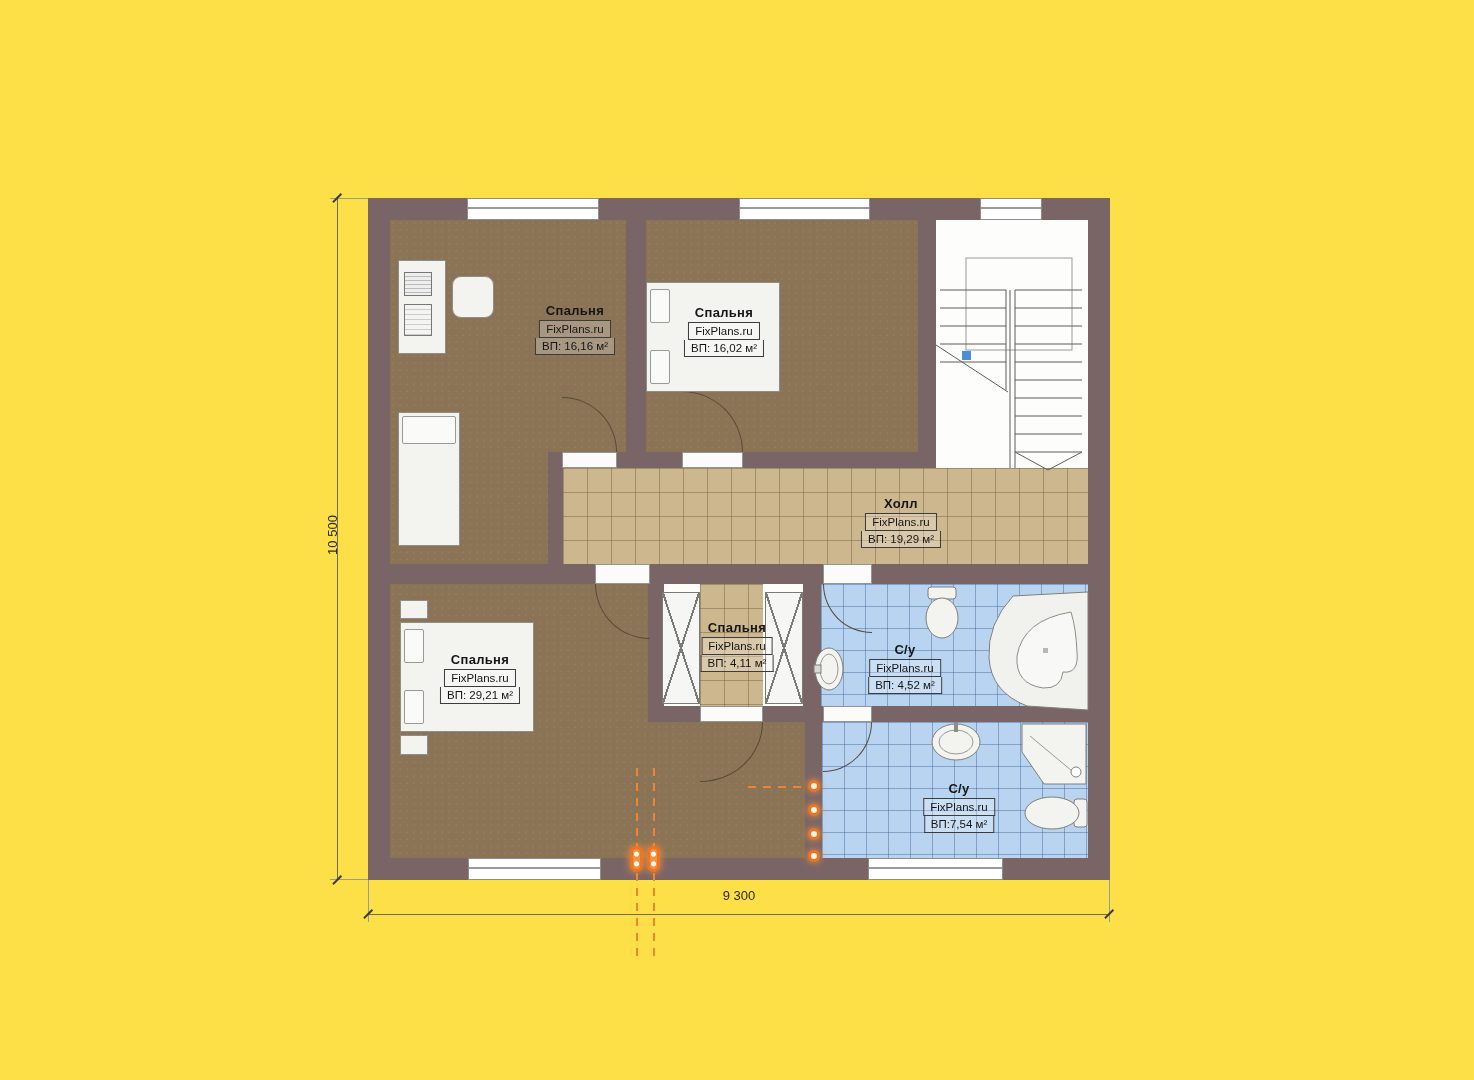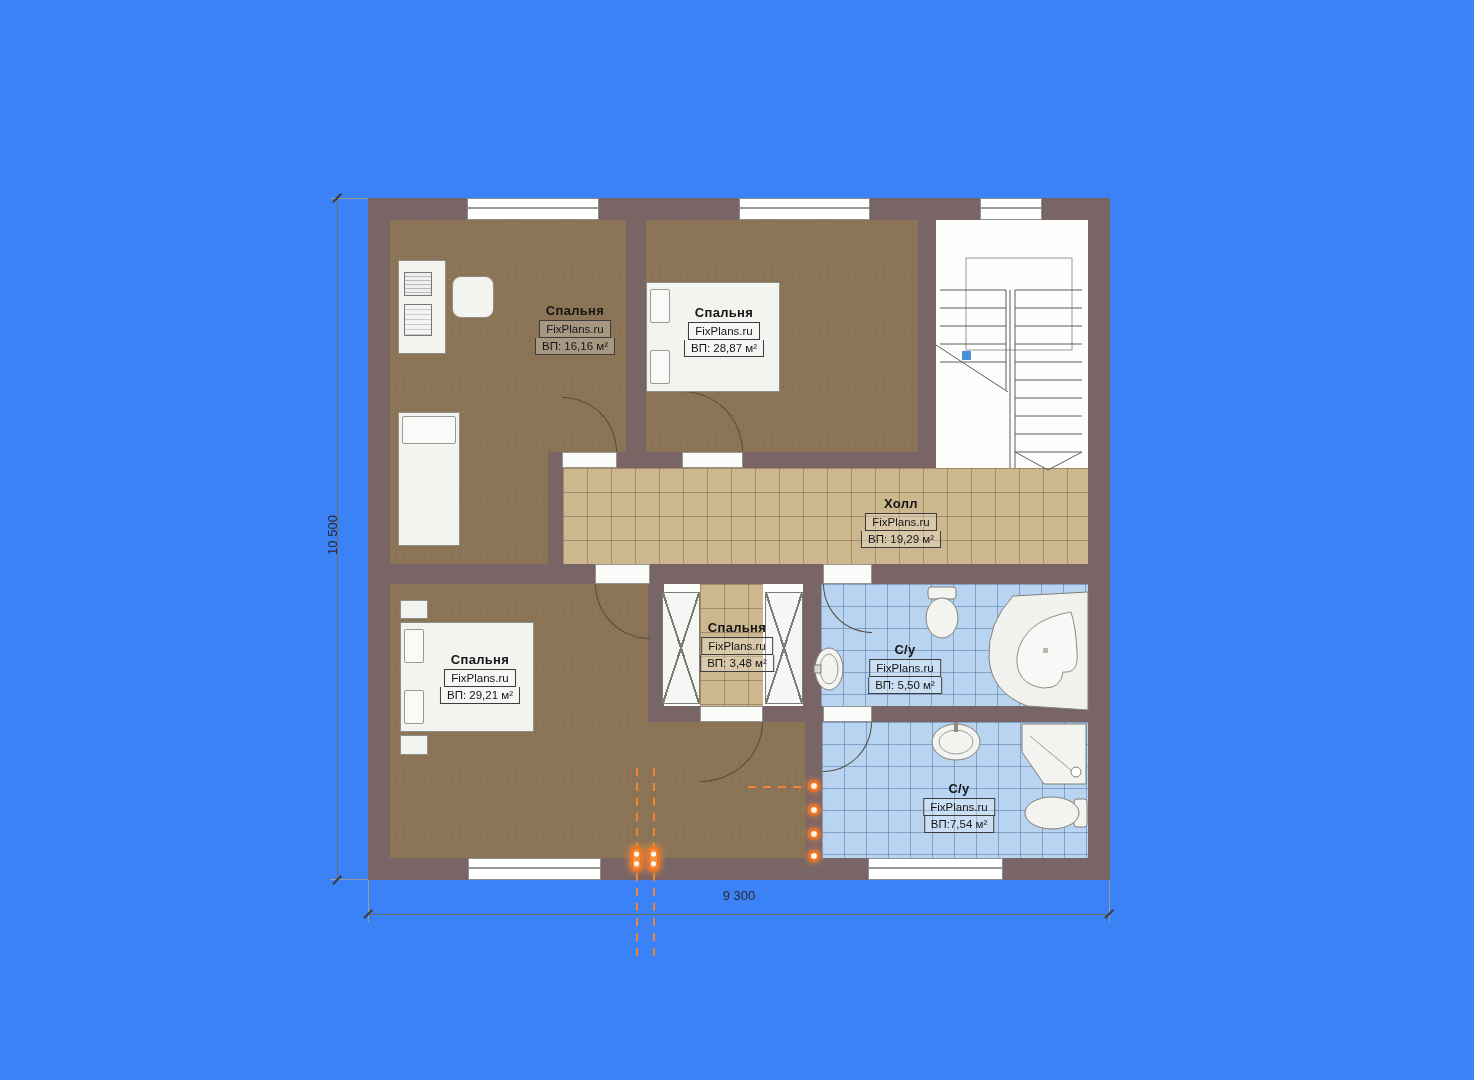--- a/index.html
+++ b/index.html
@@ -1,16 +1,16 @@
 <!DOCTYPE html>
 <html><head>
 <meta charset="utf-8">
 <style>
   html,body{margin:0;padding:0;background:#fff;}
-  .canvas{position:relative;width:1474px;height:1080px;background:#3b82f6;overflow:hidden;
+  .canvas{position:relative;width:1474px;height:1080px;background:#fde047;overflow:hidden;
           font-family:"Liberation Sans","DejaVu Sans",sans-serif;}
   .abs{position:absolute;}
   
   .floor-wood{background:#8b7456;background-image:radial-gradient(rgba(255,255,255,.06) 1px,transparent 1px);background-size:7px 7px;}
   .floor-tan{background-color:#cdb78e;
     background-image:linear-gradient(rgba(95,75,45,.38) 1px,transparent 1px),
                      linear-gradient(90deg,rgba(95,75,45,.38) 1px,transparent 1px);
     background-size:24px 24px;}
   .floor-blue{background-color:#b9d4f0;
     background-image:linear-gradient(rgba(60,100,150,.45) 1px,transparent 1px),
@@ -204,41 +204,41 @@
   <div class="abs odot" style="left:808px;top:850px;"></div>
 
   <div class="room-label" style="left:575px;top:329px;">
     <div class="rl-name">Спальня</div>
     <div class="rl-box">FixPlans.ru</div>
     <div class="rl-box">ВП: 16,16 м²</div>
   </div>
   <div class="room-label" style="left:724px;top:331px;">
     <div class="rl-name">Спальня</div>
     <div class="rl-box">FixPlans.ru</div>
-    <div class="rl-box">ВП: 28,87 м²</div>
+    <div class="rl-box">ВП: 16,02 м²</div>
   </div>
   <div class="room-label" style="left:901px;top:522px;">
     <div class="rl-name">Холл</div>
     <div class="rl-box">FixPlans.ru</div>
     <div class="rl-box">ВП: 19,29 м²</div>
   </div>
   <div class="room-label" style="left:480px;top:678px;">
     <div class="rl-name">Спальня</div>
     <div class="rl-box">FixPlans.ru</div>
     <div class="rl-box">ВП: 29,21 м²</div>
   </div>
   <div class="room-label" style="left:737px;top:646px;">
     <div class="rl-name">Спальня</div>
     <div class="rl-box">FixPlans.ru</div>
-    <div class="rl-box">ВП: 3,48 м²</div>
+    <div class="rl-box">ВП: 4,11 м²</div>
   </div>
   <div class="room-label" style="left:905px;top:668px;">
     <div class="rl-name">С/у</div>
     <div class="rl-box">FixPlans.ru</div>
-    <div class="rl-box">ВП: 5,50 м²</div>
+    <div class="rl-box">ВП: 4,52 м²</div>
   </div>
   <div class="room-label" style="left:959px;top:807px;">
     <div class="rl-name">С/у</div>
     <div class="rl-box">FixPlans.ru</div>
     <div class="rl-box">ВП:7,54 м²</div>
   </div>
 
   <div class="abs ext-line" style="left:330px;top:198px;width:38px;height:1px;"></div>
   <div class="abs ext-line" style="left:330px;top:879px;width:38px;height:1px;"></div>
   <div class="abs dim-line" style="left:337px;top:198px;width:1px;height:682px;"></div>

